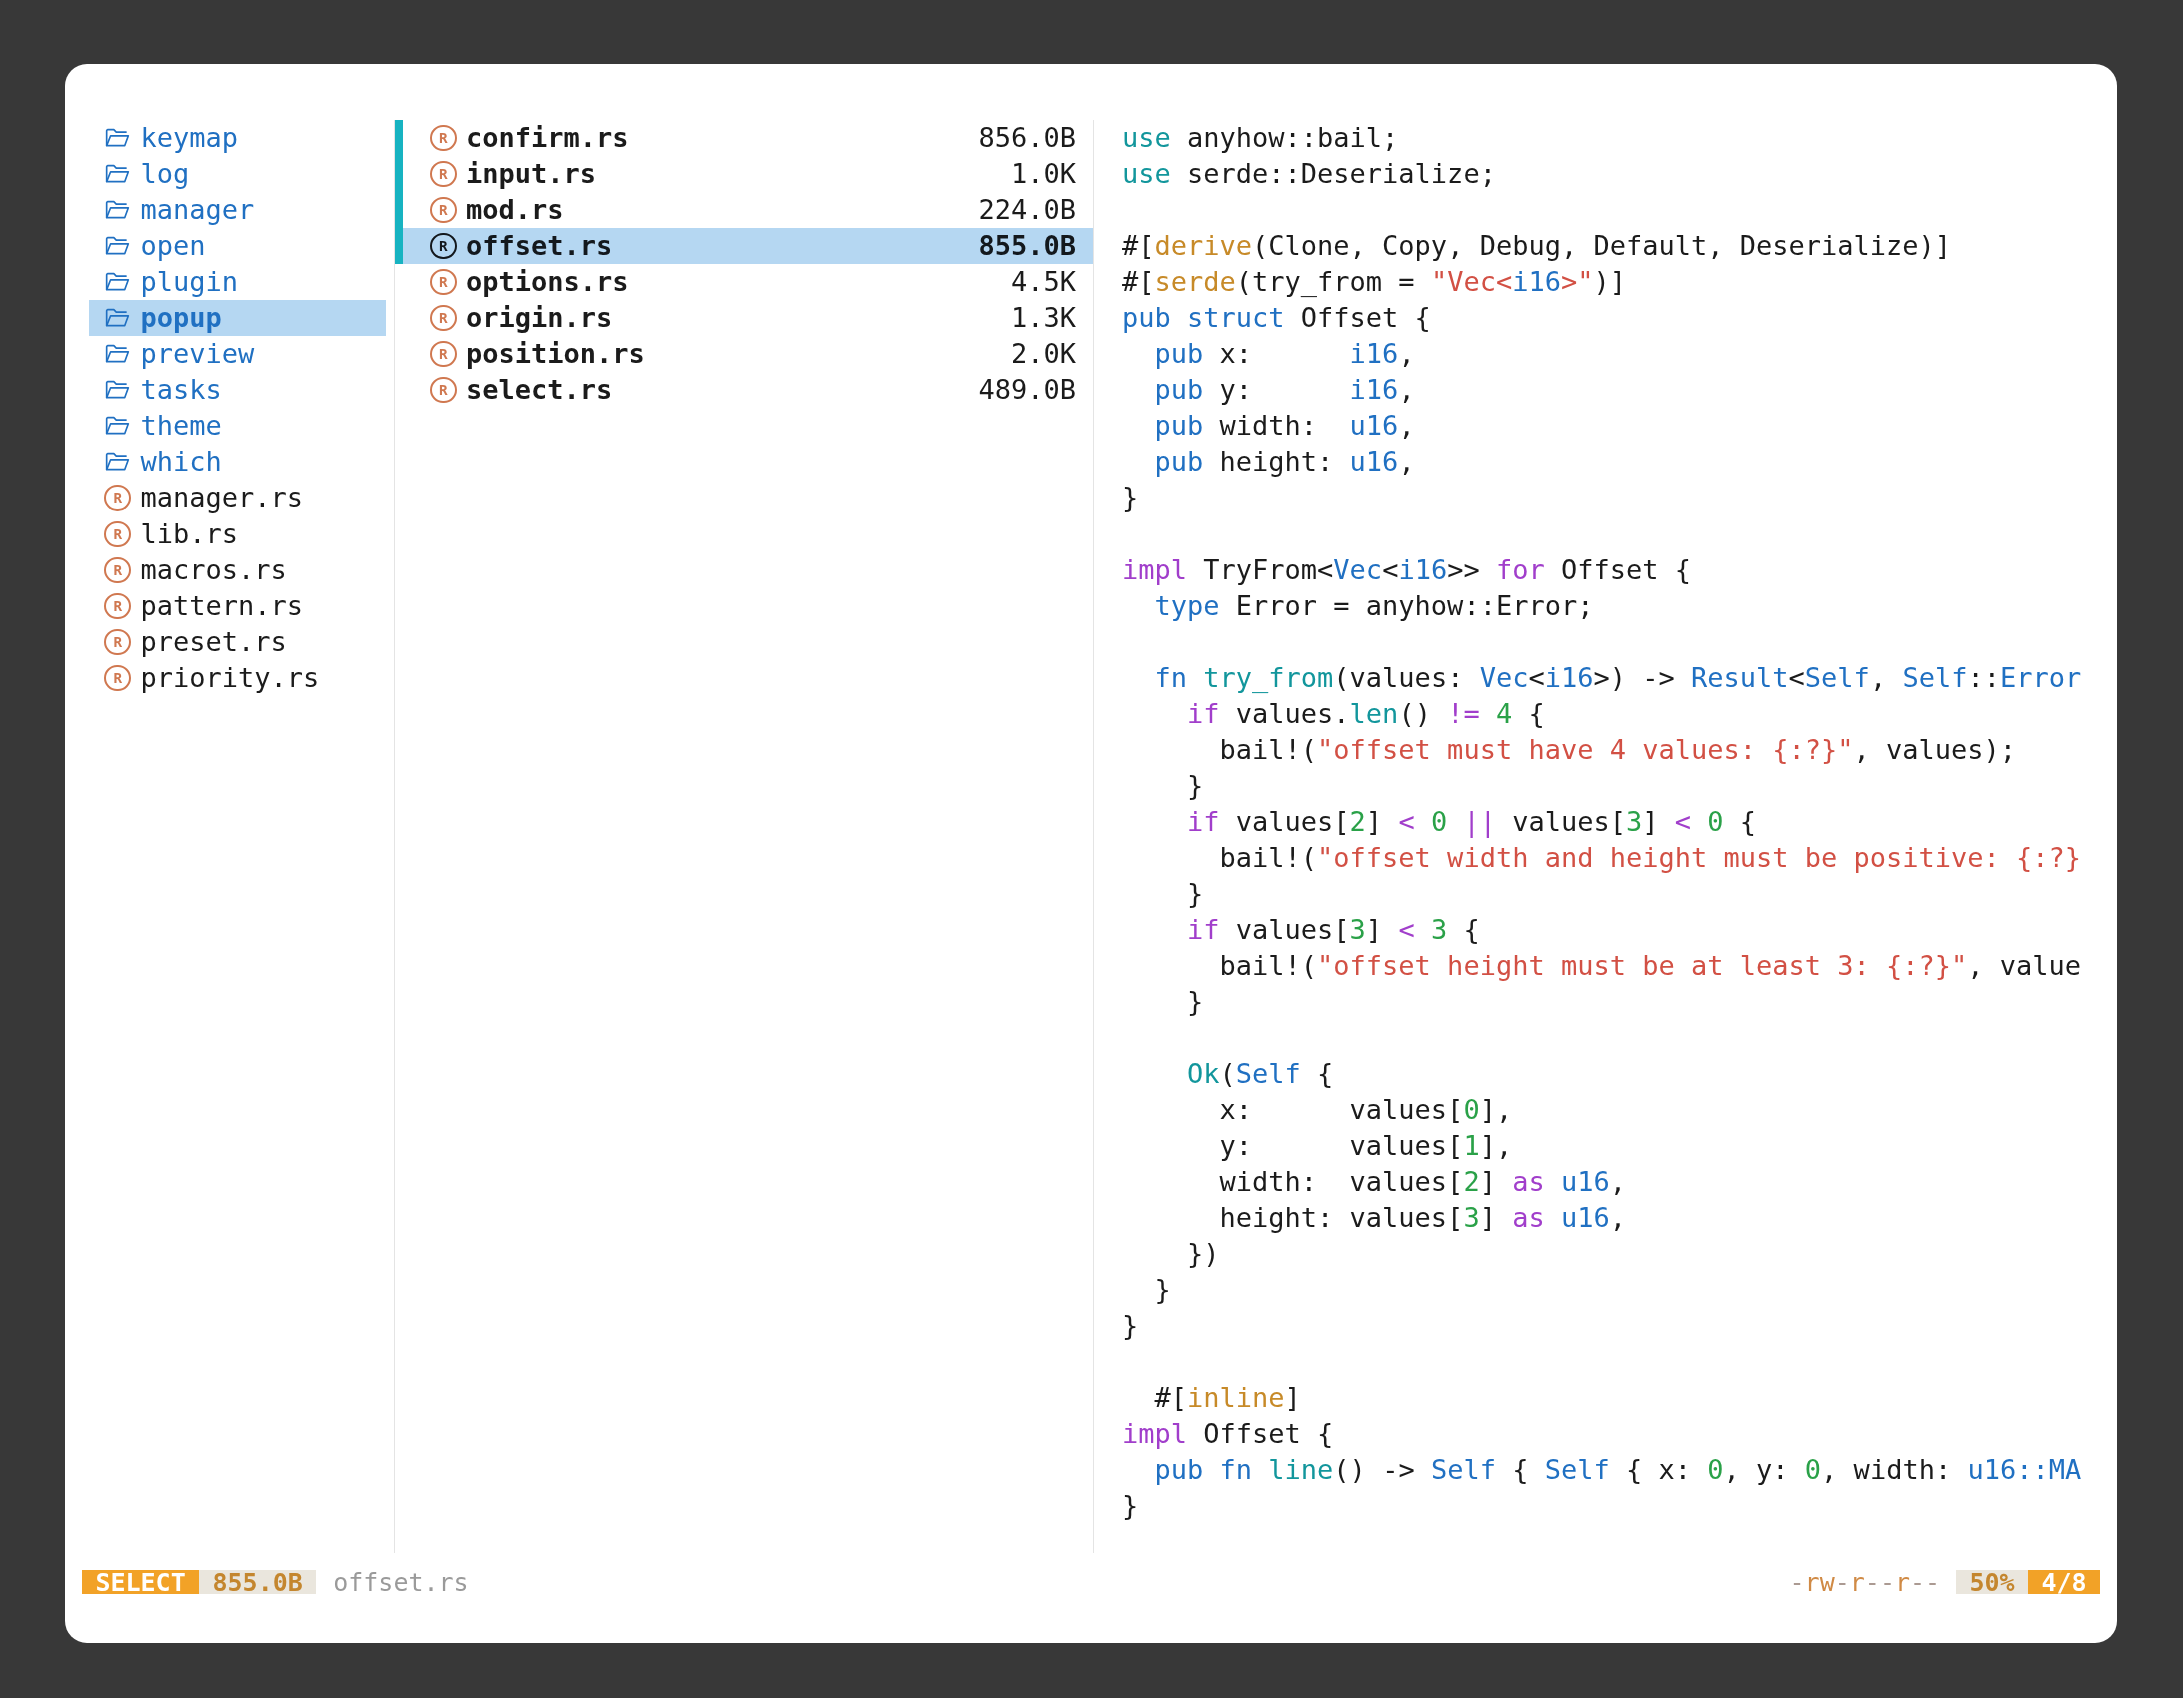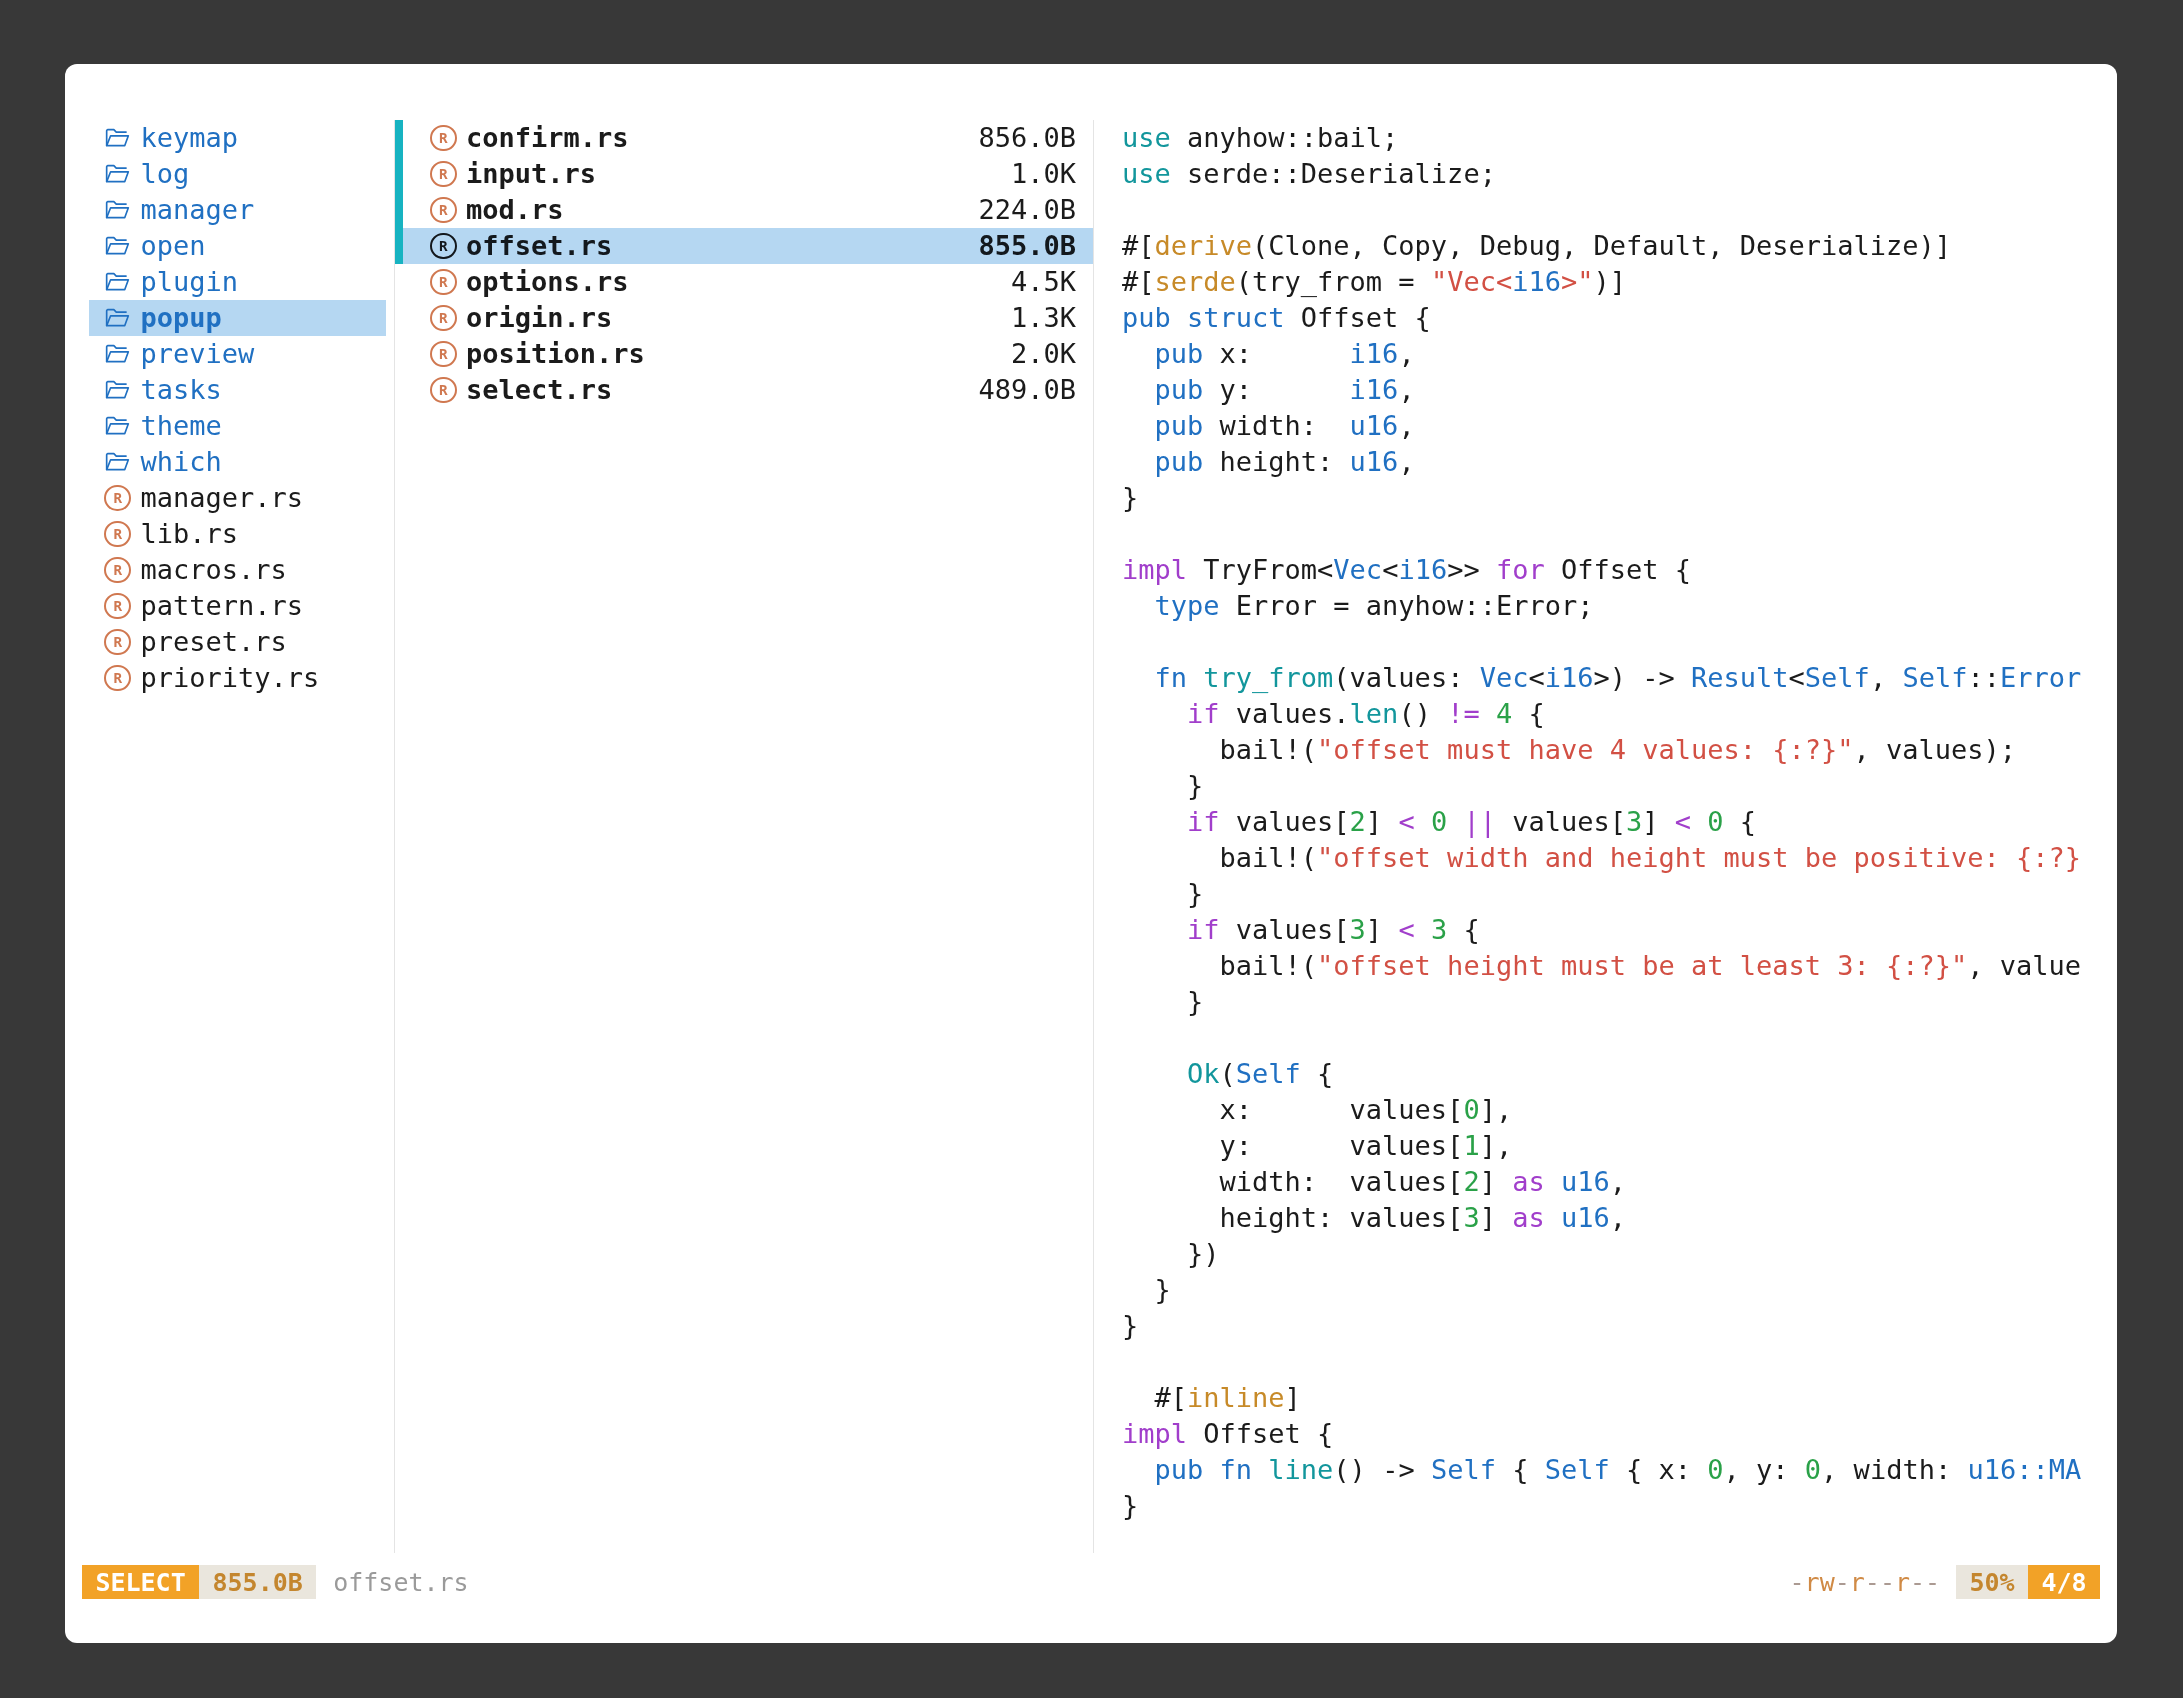--- a/index.html
+++ b/index.html
@@ -3,21 +3,21 @@
 <meta charset="utf-8">
 <style>
   html,body{margin:0;padding:0;}
   body{
     width:2183px;height:1698px;overflow:hidden;position:relative;
     background:#383838;
     font-family:"DejaVu Sans Mono", monospace;
   }
   .window{
     position:absolute;left:65px;top:64px;width:2052px;height:1579px;
-    background:#ffffff;border-radius:12px;overflow:hidden;
+    background:#ffffff;border-radius:22px;overflow:hidden;
   }
   .panes{position:absolute;left:0;right:0;top:0;bottom:90px;display:flex;padding-top:56px;}
   .pane{position:relative;overflow:hidden;}
   .pane-left{width:329px;}
   .pane-mid{width:698px;border-left:1.7px solid #e4e4e4;border-right:1.7px solid #e4e4e4;}
   .pane-right{flex:1;padding-left:17px;}
 
   .row{height:36px;display:flex;align-items:center;font-size:27px;line-height:36px;
        color:#1b1b1b;white-space:pre;cursor:default;}
   .pane-left .row{margin-left:23.5px;margin-right:8.4px;padding-left:15px;}
@@ -37,21 +37,21 @@
   .tok-d{color:#1b1b1b}
   .tok-b{color:#2070c2}
   .tok-p{color:#a13ecb}
   .tok-t{color:#12969c}
   .tok-o{color:#c78a28}
   .tok-r{color:#d25044}
   .tok-g{color:#2aa148}
 
   .statusbar{position:absolute;left:17px;right:17px;bottom:44px;height:34px;
        display:flex;align-items:center;font-size:25px;}
-  .badge{height:34px;display:inline-flex;align-items:center;padding:0 13.4px;text-align:center;}
+  .badge{height:24px;display:inline-flex;align-items:center;padding:0 13.4px;text-align:center;}
   .badge.solid{background:#f2a227;color:#ffffff;font-weight:bold;}
   .badge.lite{background:#eae6dd;color:#c4862e;font-weight:bold;}
   .sb-filename{color:#9a9a9a;margin-left:17px;}
   .sb-right{margin-left:auto;display:flex;align-items:center;}
   .perm{margin-right:16px;white-space:pre;}
   .perm .p-dim{color:#ab9a92}
   .perm .p-lt{color:#d08a45}
 </style>
 </head>
 <body>

